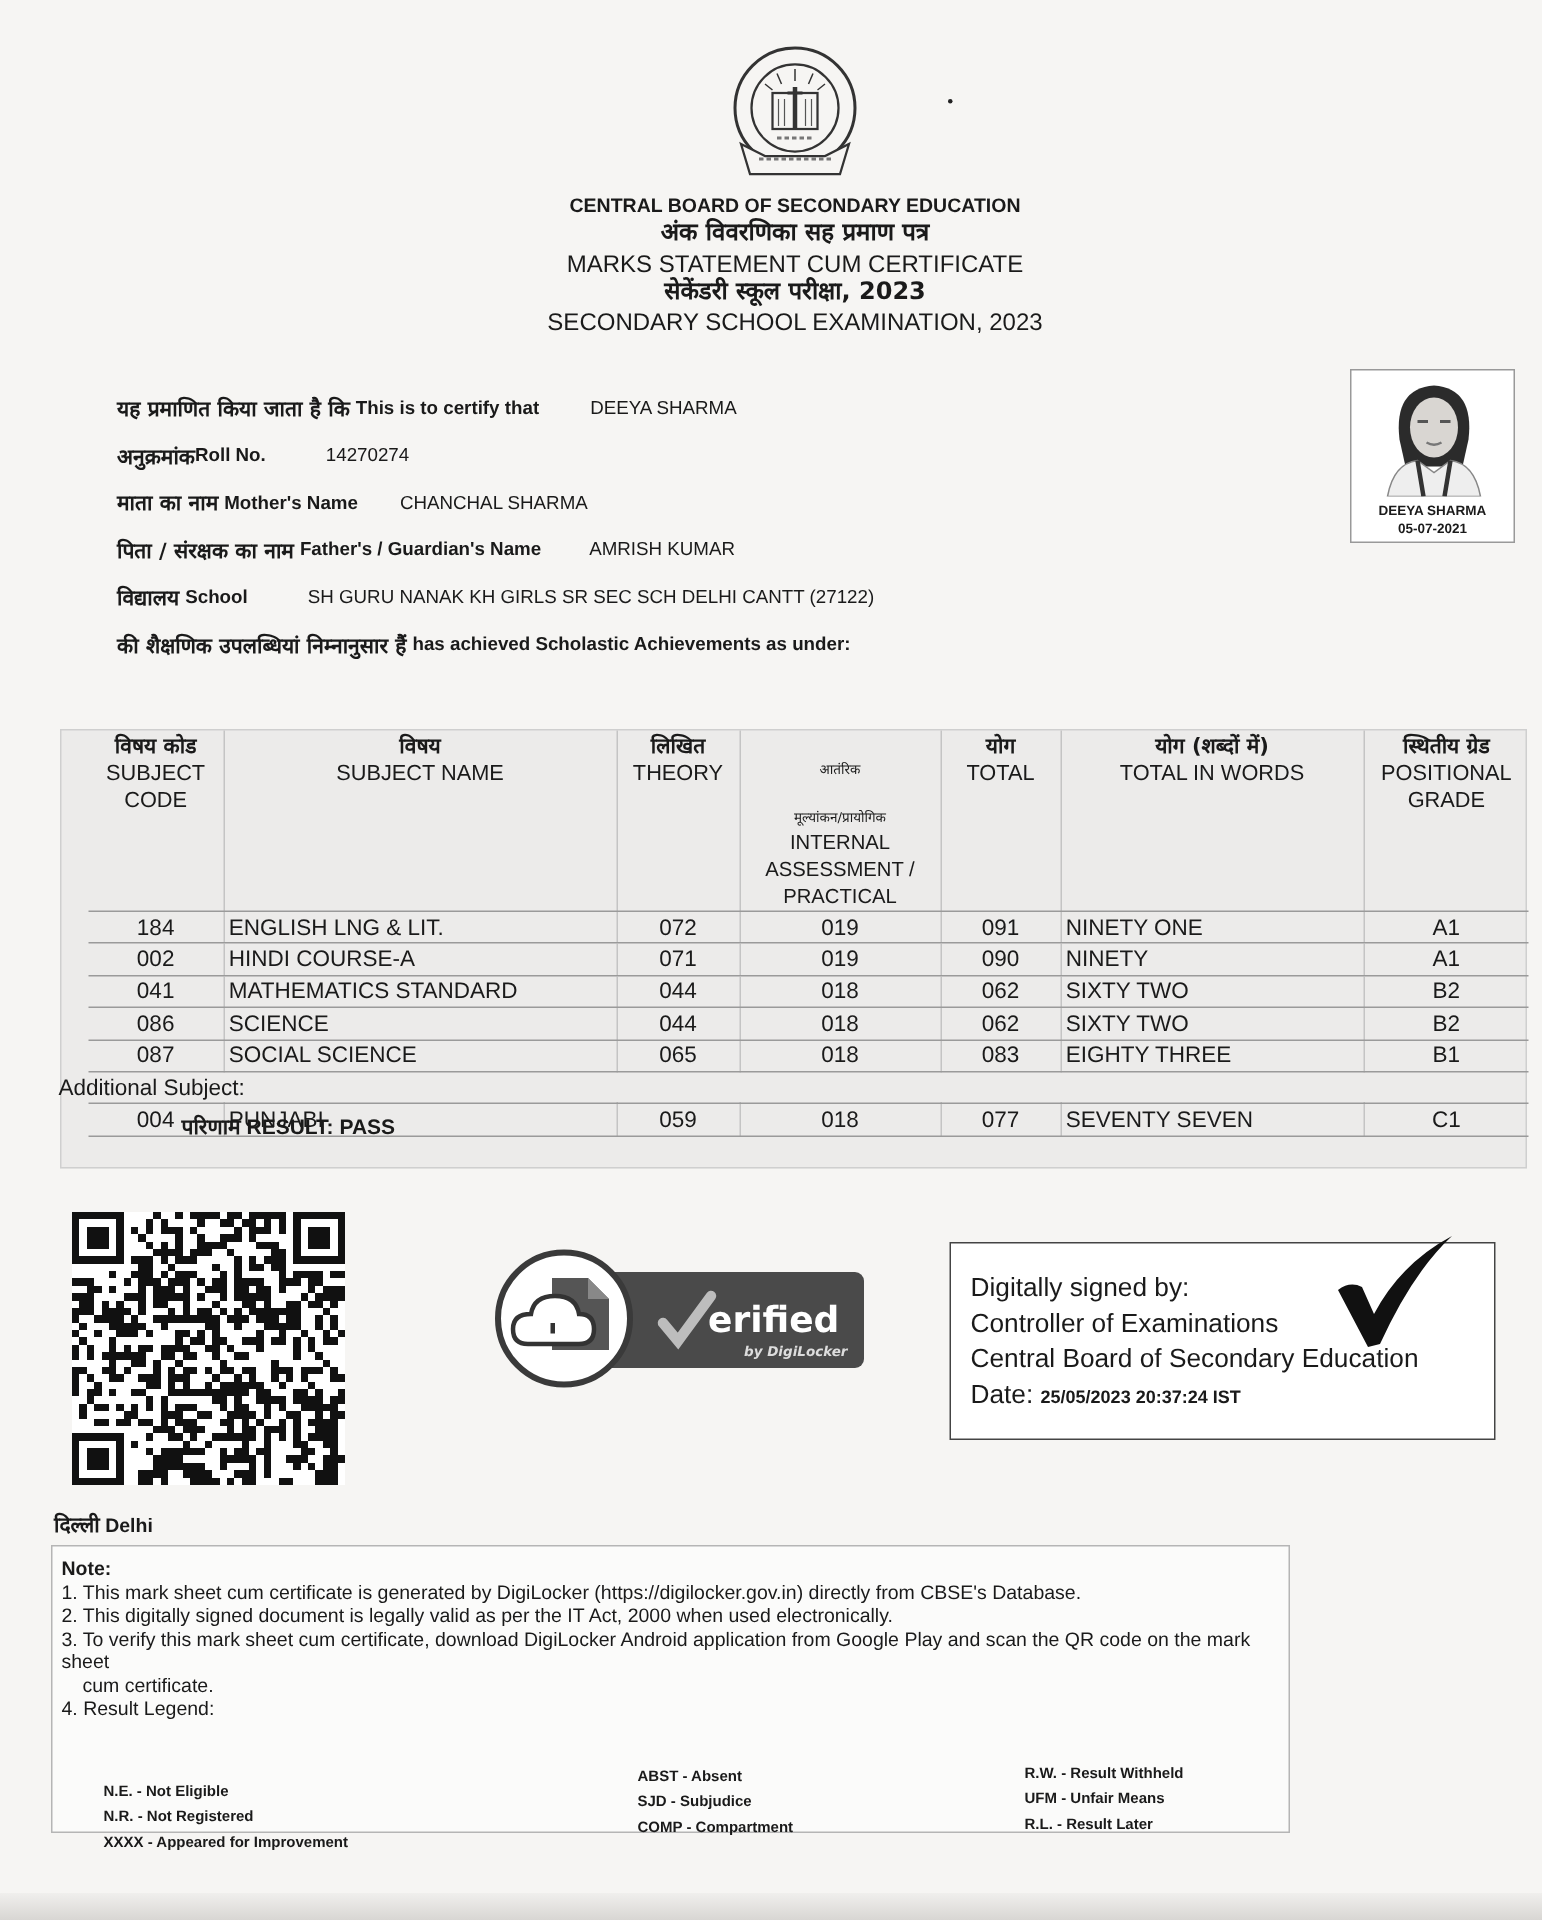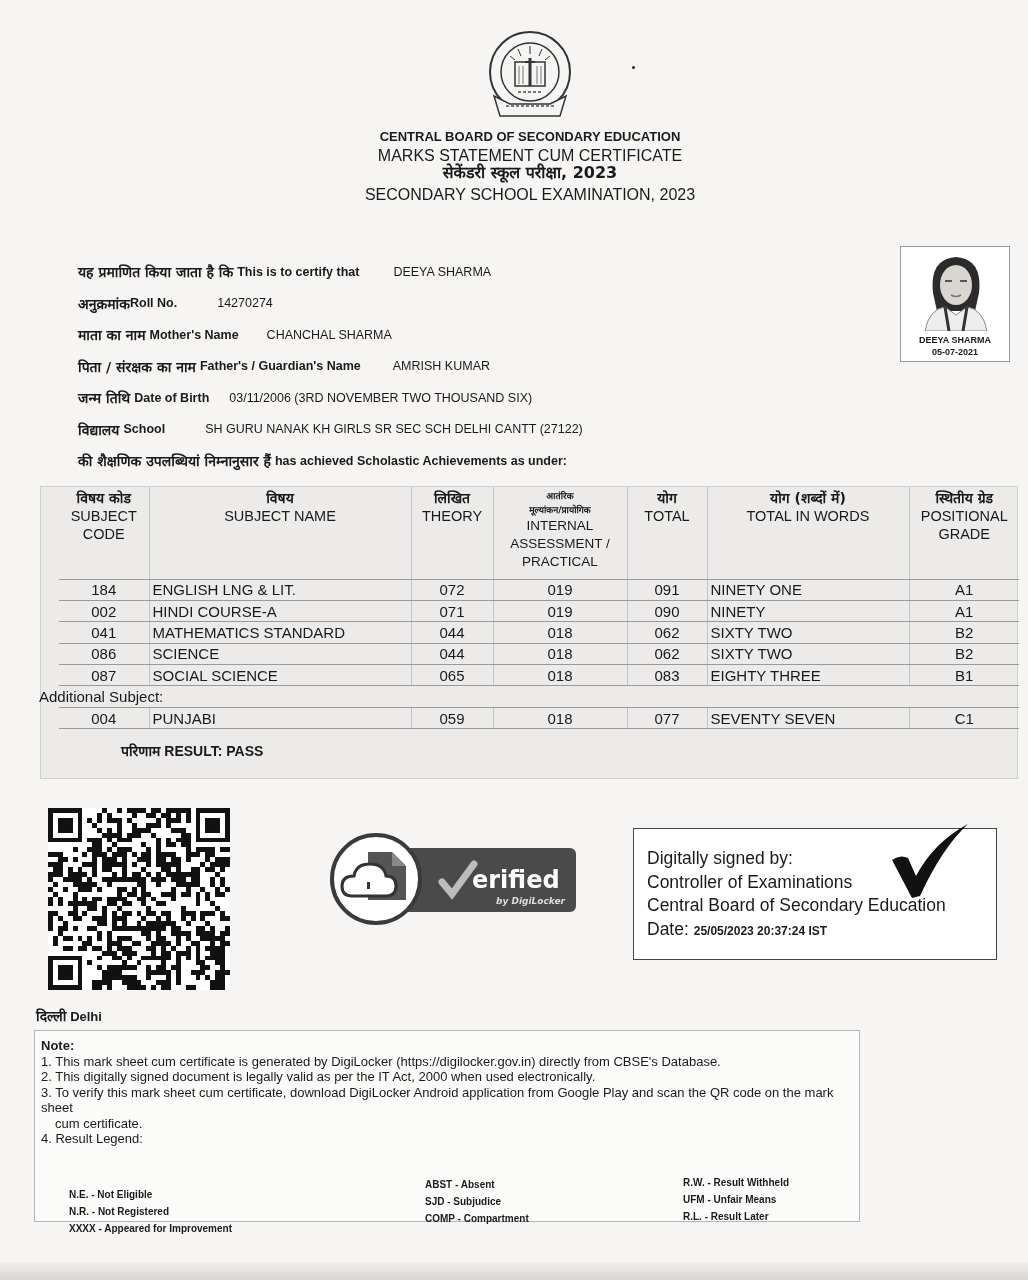--- a/index.html
+++ b/index.html
@@ -25,21 +25,21 @@
 
   .photo { position: absolute; left: 900px; top: 246px; width: 110px; height: 116px; border: 1px solid #999; background: #fff; }
   .photo-img { position: absolute; left: 14px; top: 4px; width: 82px; height: 80px; }
   .photo-cap { position: absolute; left: 0; width: 100%; text-align: center; font-weight: bold; font-size: 9px; }
 
   
   .marks-wrap { position: absolute; left: 40px; top: 486px; width: 978px; height: 293px; background: #ecebea; border: 1px solid #cfcfcf; }
   table.marks { border-collapse: collapse; width: 960px; position: absolute; left: 18px; top: 0; }
   table.marks th { font-weight: normal; font-size: 14.5px; line-height: 18px; vertical-align: top; border-right: 1px solid #c4c4c4; border-bottom: 1px solid #9a9a9a; text-align: center; padding-top: 2px; }
   table.marks th .hi { font-family: "DejaVu Sans", sans-serif; font-weight: bold; font-size: 14px; display: block; }
-  table.marks th .hi-sm { font-family: "DejaVu Sans", sans-serif; font-weight: bold; font-size: 9px; display: block; line-height: 14px; }
+  table.marks th .hi-sm { font-family: "DejaVu Sans", sans-serif; font-weight: normal; font-size: 9px; display: block; line-height: 14px; margin-top: 18px; }
   table.marks td { font-size: 15px; height: 21.4px; border-right: 1px solid #c4c4c4; border-bottom: 1px solid #9a9a9a; padding: 0 3px; white-space: nowrap; }
   table.marks th:last-child, table.marks td:last-child { border-right: none; }
   td.c { text-align: center; }
   td.l { text-align: left; }
   tr.addl td { border-right: none; padding-left: 0; margin-left: -18px; }
   .addl-label { position: relative; left: -20px; }
   .result { position: absolute; left: 80px; top: 254px; font-size: 14px; font-weight: bold; }
   .result .hi { font-family: "DejaVu Sans", sans-serif; }
 
   
@@ -95,20 +95,21 @@
         <line x1="61" y1="40" x2="61" y2="58"></line>
     </g>
     <path d="M14 70 L30 78 L70 78 L86 70 L80 90 L20 90 Z" fill="#f6f5f3" stroke="#333" stroke-width="1.5"></path>
     <path d="M26 80 L74 80" stroke="#777" stroke-width="2" stroke-dasharray="3 2"></path>
     <path d="M38 66 L62 66" stroke="#777" stroke-width="2" stroke-dasharray="3 2"></path>
   </svg>
   <div class="dot-mark"></div>
 
   <div class="header">
     <div class="en1">CENTRAL BOARD OF SECONDARY EDUCATION</div>
+    <div class="hi sm">अंक विवरणिका सह प्रमाण पत्र</div>
     <div class="en">MARKS STATEMENT CUM CERTIFICATE</div>
     <div class="hi sm">सेकेंडरी स्कूल परीक्षा, 2023</div>
     <div class="en">SECONDARY SCHOOL EXAMINATION, 2023</div>
   </div>
 
   <div class="info">
     <div class="info-row">
       <span class="lbl-hi">यह प्रमाणित किया जाता है कि</span>
       <span class="lbl-en">This is to certify that</span>
       <span class="val" style="margin-left:34px">DEEYA SHARMA</span>
@@ -120,25 +121,20 @@
     </div>
     <div class="info-row">
       <span class="lbl-hi">माता का नाम</span>
       <span class="lbl-en">Mother's Name</span>
       <span class="val" style="margin-left:28px">CHANCHAL SHARMA</span>
     </div>
     <div class="info-row">
       <span class="lbl-hi">पिता / संरक्षक का नाम</span>
       <span class="lbl-en">Father's / Guardian's Name</span>
       <span class="val" style="margin-left:32px">AMRISH KUMAR</span>
-    </div>
-    <div class="info-row">
-      <span class="lbl-hi">जन्म तिथि</span>
-      <span class="lbl-en">Date of Birth</span>
-      <span class="val" style="margin-left:20px">03/11/2006 (3RD NOVEMBER TWO THOUSAND SIX)</span>
     </div>
     <div class="info-row">
       <span class="lbl-hi">विद्यालय</span>
       <span class="lbl-en">School</span>
       <span class="val" style="margin-left:40px">SH GURU NANAK KH GIRLS SR SEC SCH DELHI CANTT (27122)</span>
     </div>
     <div class="info-row">
       <span class="lbl-hi">की शैक्षणिक उपलब्धियां निम्नानुसार हैं</span>
       <span class="lbl-en">has achieved Scholastic Achievements as under:</span>
     </div>

